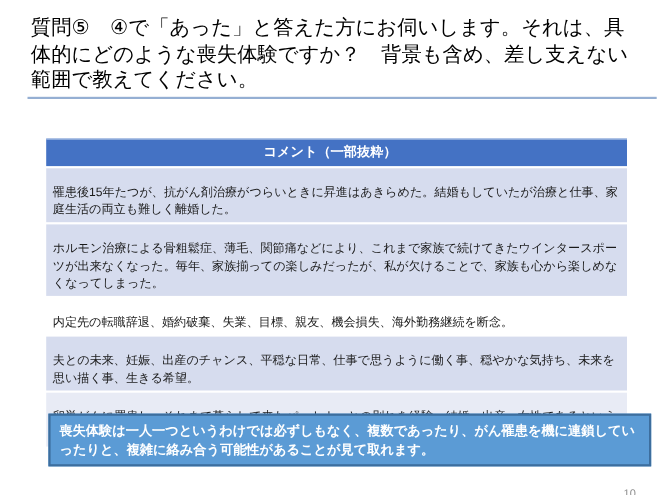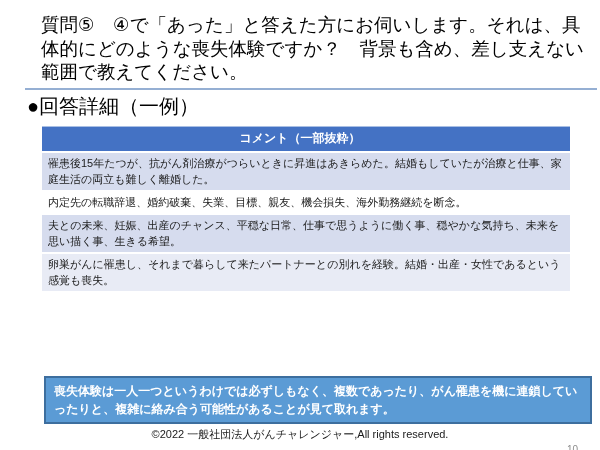--- a/index.html
+++ b/index.html
@@ -10,21 +10,21 @@
   }
   .slide {
     position: relative;
     width: 600px;
     height: 450px;
     background: #ffffff;
     overflow: hidden;
   }
   .title {
     position: absolute;
-    left: 41px;
+    left: 28px;
     top: 13px;
     width: 552px;
     font-size: 18.5px;
     line-height: 23.5px;
     color: #000000;
     letter-spacing: 0px;
   }
   .title-rule {
     position: absolute;
     left: 25px;
@@ -58,21 +58,21 @@
     font-size: 12px;
     font-weight: bold;
     text-align: center;
     padding: 3px 16px 4px 4px;
     border-top: 1px solid #A9BFE4;
   }
   .comments-table td {
     font-size: 11px;
     line-height: 16px;
     color: #1a1a1a;
-    padding: 2px 6px 3px 6px;
+    padding: 14px 6px 3px 6px;
     vertical-align: top;
   }
   .row-band td   { background: var(--row-band, #D6DCEE); }
   .row-plain td  { background: #ffffff; }
   .row-band-light td { background: var(--row-band-light, #E8EBF5); }
   .summary-box {
     position: absolute;
     left: 44px;
     top: 376px;
     width: 548px;
@@ -104,43 +104,44 @@
 </style>
 </head>
 <body>
 
 <div class="slide">
 
   <div class="title">質問⑤　④で「あった」と答えた方にお伺いします。それは、具体的にどのような喪失体験ですか？　背景も含め、差し支えない範囲で教えてください。</div>
 
   <hr class="title-rule">
 
-  <div class="section-heading">●回答詳細（一例）</div>
 
   <table class="comments-table">
     <thead>
       <tr>
         <th>コメント（一部抜粋）</th>
       </tr>
     </thead>
     <tbody>
       <tr class="row-band">
         <td>罹患後15年たつが、抗がん剤治療がつらいときに昇進はあきらめた。結婚もしていたが治療と仕事、家庭生活の両立も難しく離婚した。</td>
+      </tr>
+      <tr class="row-band">
+        <td>ホルモン治療による骨粗鬆症、薄毛、関節痛などにより、これまで家族で続けてきたウインタースポーツが出来なくなった。毎年、家族揃っての楽しみだったが、私が欠けることで、家族も心から楽しめなくなってしまった。</td>
       </tr>
       <tr class="row-plain">
         <td>内定先の転職辞退、婚約破棄、失業、目標、親友、機会損失、海外勤務継続を断念。</td>
       </tr>
       <tr class="row-band">
         <td>夫との未来、妊娠、出産のチャンス、平穏な日常、仕事で思うように働く事、穏やかな気持ち、未来を思い描く事、生きる希望。</td>
       </tr>
       <tr class="row-band-light">
         <td>卵巣がんに罹患し、それまで暮らして来たパートナーとの別れを経験。結婚・出産・女性であるという感覚も喪失。</td>
       </tr>
     </tbody>
   </table>
 
   <div class="summary-box">喪失体験は一人一つというわけでは必ずしもなく、複数であったり、がん罹患を機に連鎖していったりと、複雑に絡み合う可能性があることが見て取れます。</div>
 
-  <div class="footer-copyright">©2022 一般社団法人がんチャレンジャー,All rights reserved.</div>
 
   <div class="page-number">10</div>
 
 </div>
 
 </body></html>

